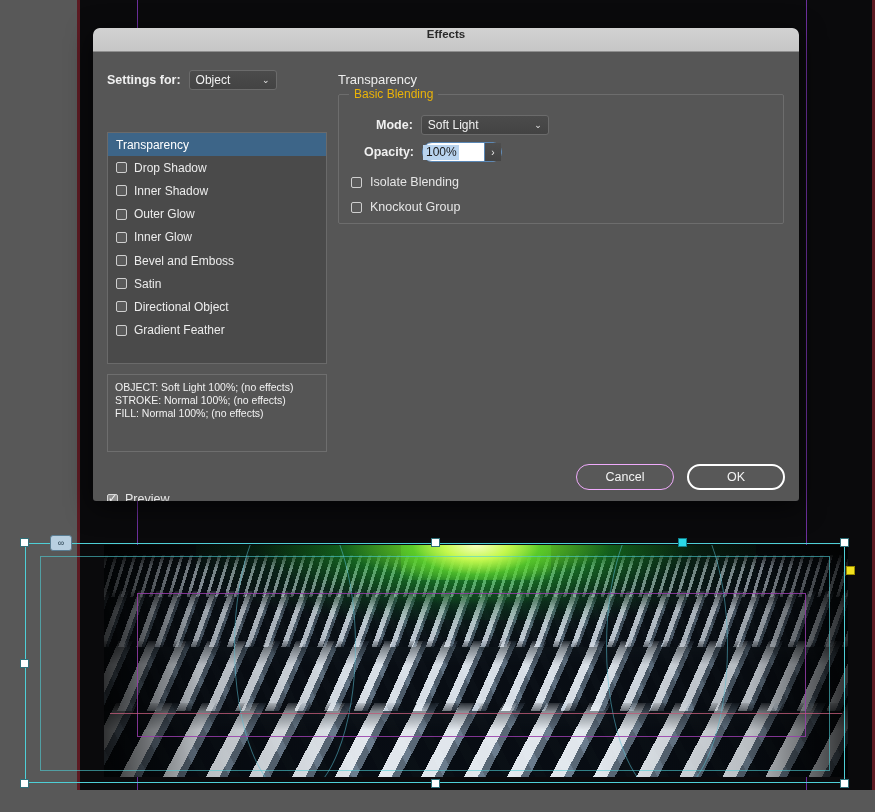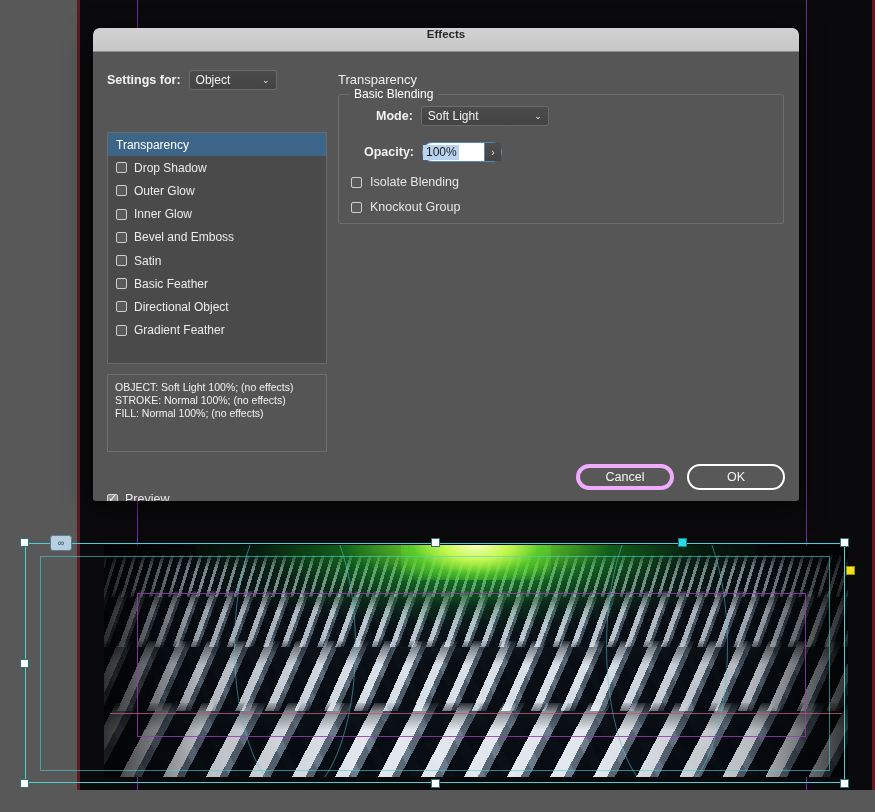--- a/index.html
+++ b/index.html
@@ -340,27 +340,27 @@
     position: absolute; left: 245px; top: 42px;
     width: 446px; height: 130px;
     border: 1px solid #6d6d6d;
     border-radius: 2px;
     box-sizing: border-box;
   }
   .group-legend {
     position: absolute; left: 10px; top: -8px;
     background: #565656;
     padding: 0 5px;
-    color: #ffffff; font-size: 12px;
+    color: #eab308; font-size: 12px;
   }
   .row {
     position: absolute;
     display: flex; align-items: center;
   }
-  .row.mode { left: 37px; top: 11px; gap: 8px; }
+  .row.mode { left: 37px; top: 20px; gap: 8px; }
   .row.opacity { left: 25px; top: 47px; gap: 8px; }
   .row.isolate { left: 12px; top: 80px; gap: 8px; }
   .row.knockout { left: 12px; top: 105px; gap: 8px; }
 
   .numfield {
     width: 80px; height: 20px;
     background: #ffffff;
     border: 1px solid #5a87b5;
     border-radius: 10px;
     display: flex; align-items: center;
@@ -390,21 +390,21 @@
   }
   .preview-row .lbl { font-size: 12.5px; }
   .btns {
     position: absolute; right: 14px; top: 412px;
     display: flex; gap: 13px;
   }
   .btn {
     width: 98px; height: 26px;
     border-radius: 13px;
     background: #585858;
-    border: 4px solid #f0abfc;
+    border: 1px solid #f0abfc;
     color: #f4f4f4;
     font-size: 12.5px;
     display: flex; align-items: center; justify-content: center;
     box-sizing: border-box;
   }
   .btn.default {
     border: 2px solid #ffffff;
     width: 98px;
   }
 </style>
@@ -474,37 +474,37 @@
       <div class="fx-list">
         <div class="fx-item selected">
           <span>Transparency</span>
         </div>
         <div class="fx-item">
           <span class="cbx"></span>
           <span>Drop Shadow</span>
         </div>
         <div class="fx-item">
           <span class="cbx"></span>
+          <span>Inner Shadow</span>
+        </div>
+        <div class="fx-item">
+          <span class="cbx"></span>
           <span>Outer Glow</span>
         </div>
         <div class="fx-item">
           <span class="cbx"></span>
           <span>Inner Glow</span>
         </div>
         <div class="fx-item">
           <span class="cbx"></span>
           <span>Bevel and Emboss</span>
         </div>
         <div class="fx-item">
           <span class="cbx"></span>
           <span>Satin</span>
-        </div>
-        <div class="fx-item">
-          <span class="cbx"></span>
-          <span>Basic Feather</span>
         </div>
         <div class="fx-item">
           <span class="cbx"></span>
           <span>Directional Object</span>
         </div>
         <div class="fx-item">
           <span class="cbx"></span>
           <span>Gradient Feather</span>
         </div>
       </div>

